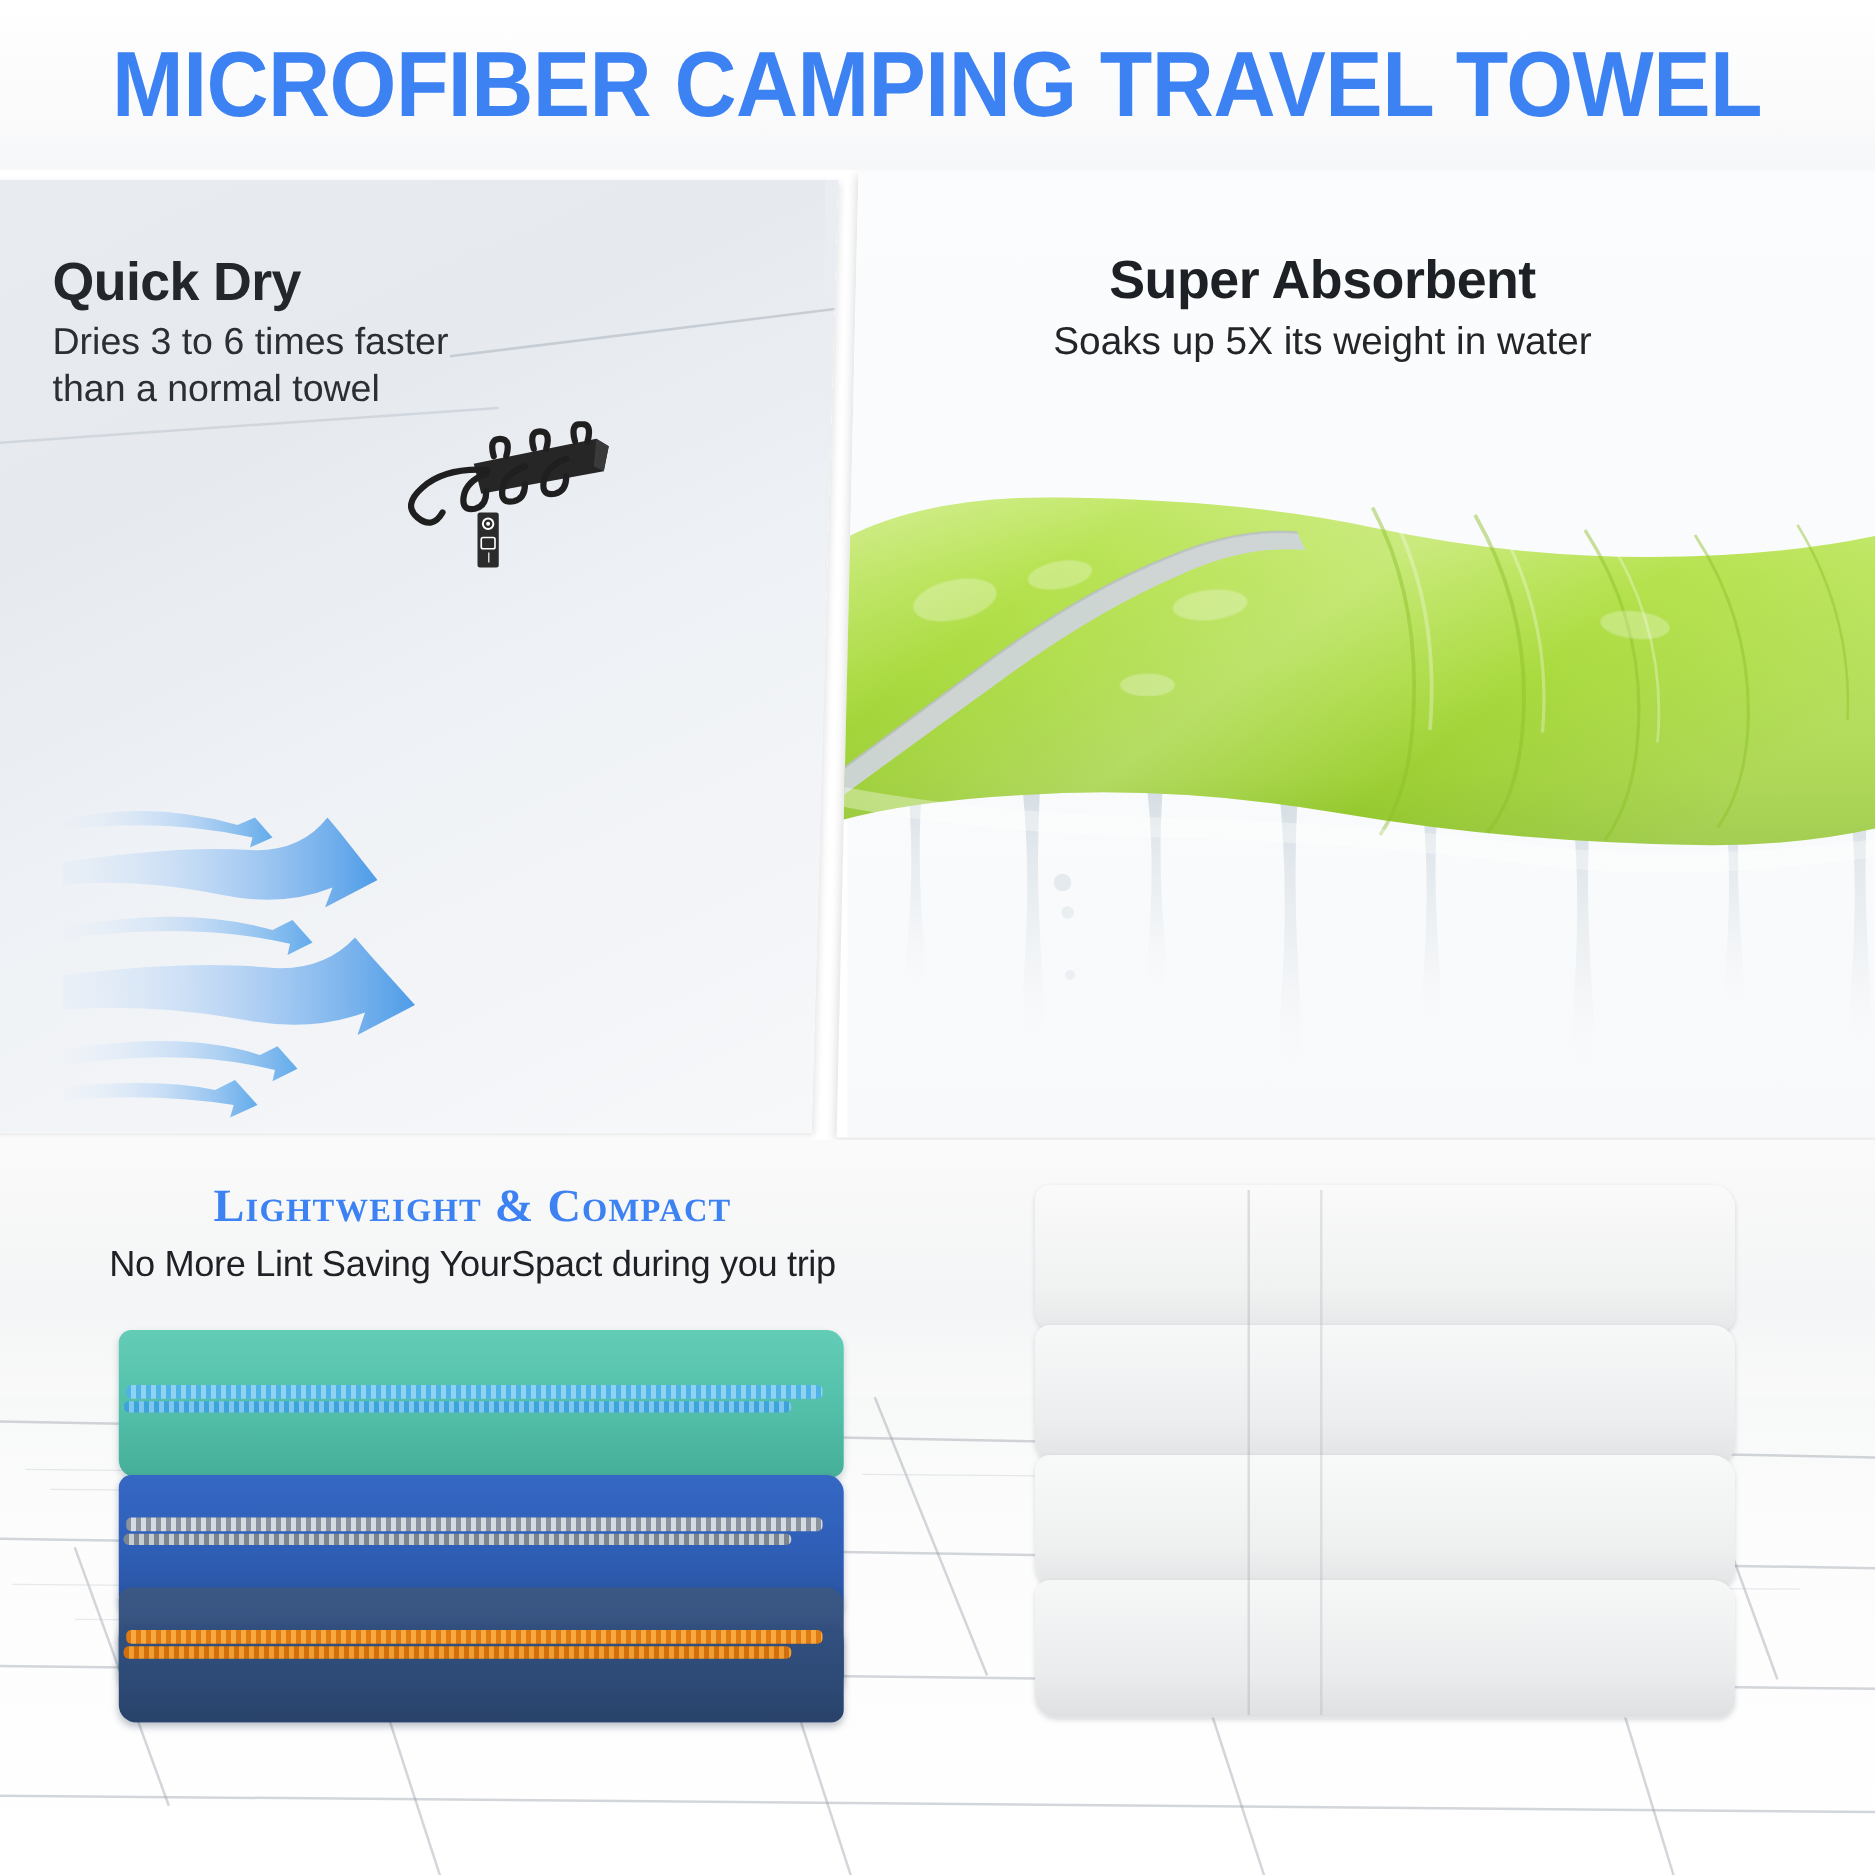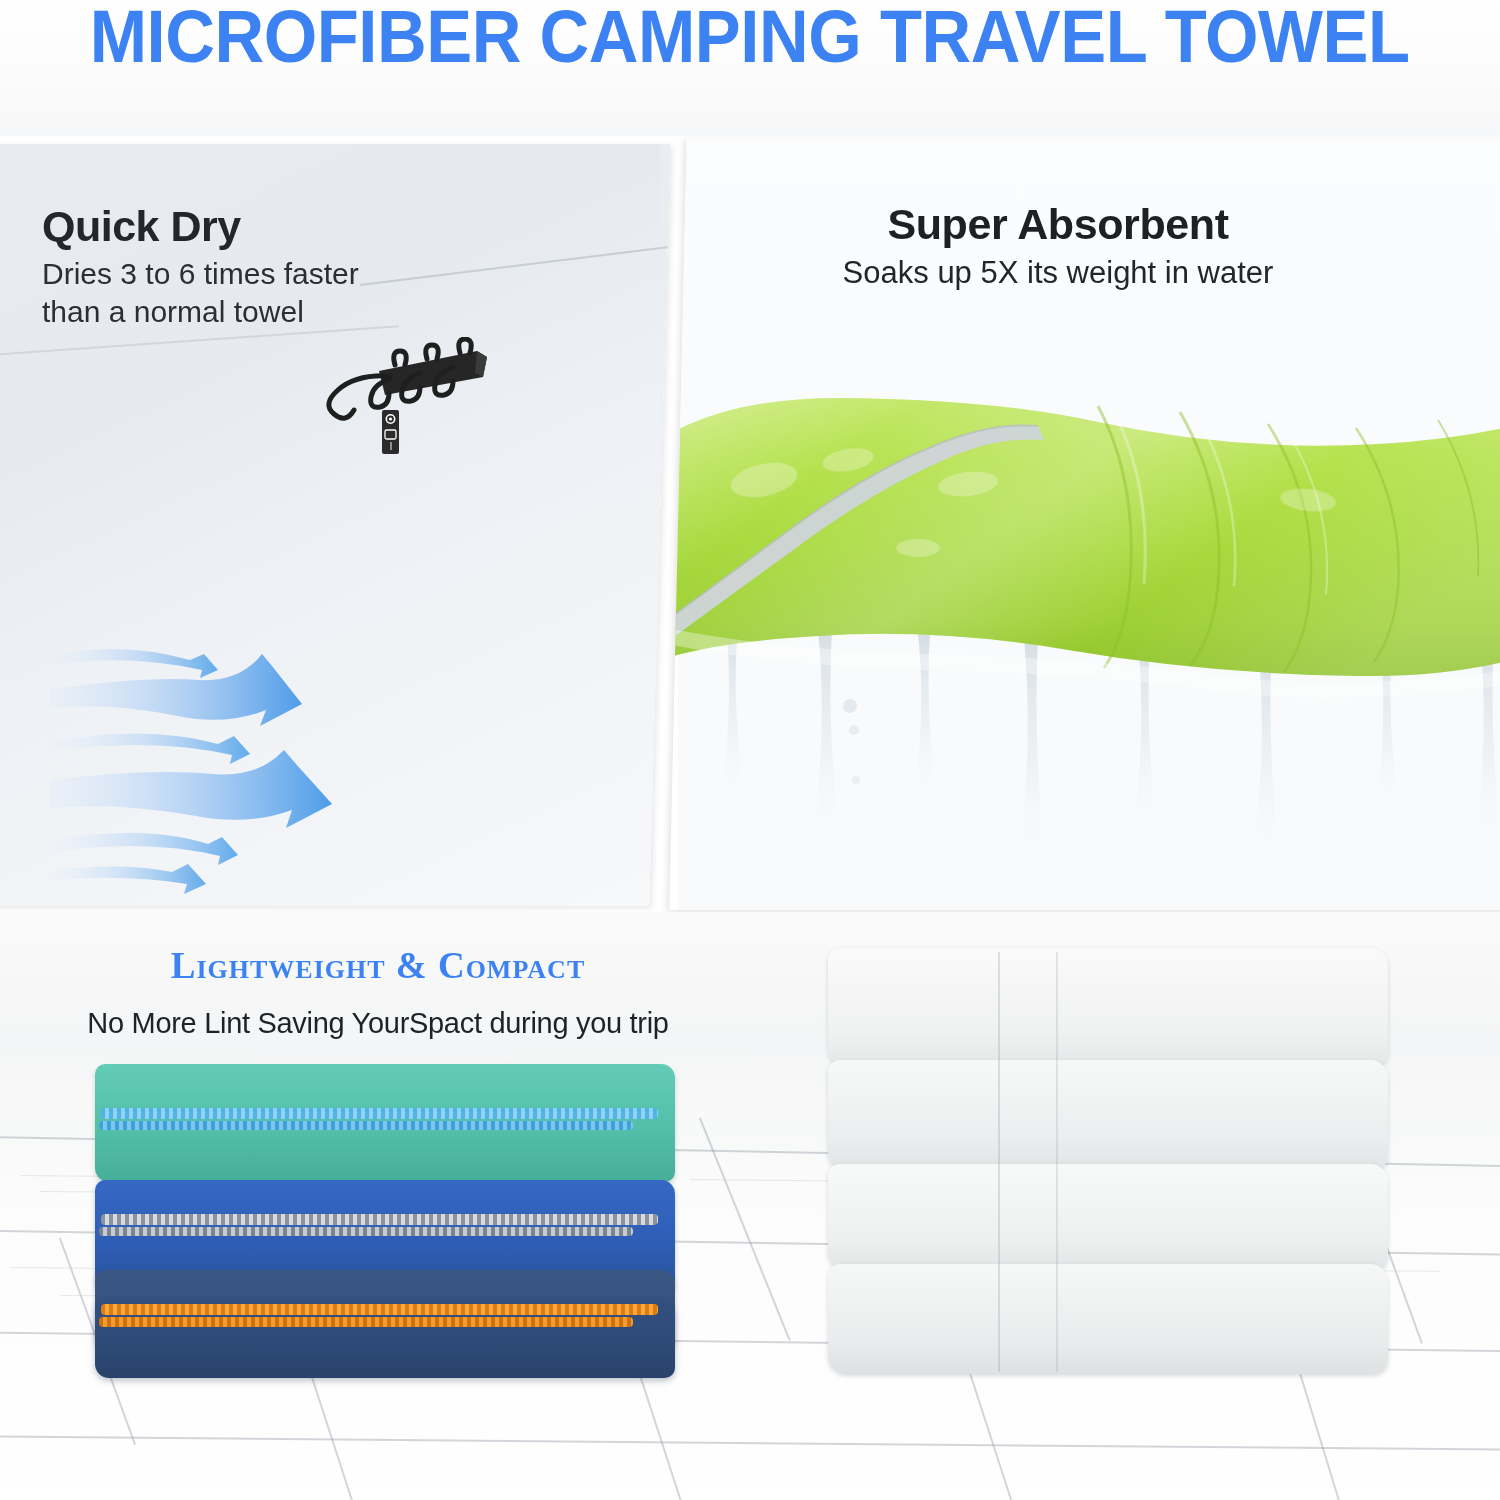--- a/index.html
+++ b/index.html
@@ -7,21 +7,21 @@
   body {
     font-family:"Liberation Sans", sans-serif;
     background:#fdfdfd;
     position:relative;
   }
 
   
   #title-bar{
     position:absolute; left:0; top:0; width:1500px; height:136px;
     background:linear-gradient(180deg,#ffffff 0%,#fbfbfc 60%,#f6f7f8 100%);
-    display:flex; align-items:flex-start; justify-content:center;
+    display:flex; align-items:center; justify-content:center;
   }
   #page-title{
     font-family:"Liberation Sans Narrow","Liberation Sans",sans-serif;
     font-weight:bold;
     font-size:74px;
     letter-spacing:-0.5px;
     color:#3c82f3;
     transform:scaleX(0.93);
     white-space:nowrap;
     line-height:1;
@@ -102,21 +102,21 @@
 
   #lw-text{ position:absolute; left:48px; top:32px; width:660px; text-align:center; }
   #lw-heading{
     font-family:"Liberation Serif", serif;
     font-weight:bold;
     font-size:37px;
     color:#3c82f3;
     font-variant:small-caps;
     letter-spacing:1px;
   }
-  #lw-sub{ font-size:29px; color:#1e2125; margin-top:20px; letter-spacing:-0.3px;
+  #lw-sub{ font-size:29px; color:#1e2125; margin-top:9px; letter-spacing:-0.3px;
            font-family:"Liberation Sans", sans-serif; }
 
   
   #stack-color{ position:absolute; left:95px; top:152px; width:580px; height:310px; }
   .tw{ position:absolute; left:0; width:100%; border-radius:10px 14px 10px 14px; }
   .trim{ position:absolute; border-radius:4px; }
 
   
   #stack-white{ position:absolute; left:828px; top:36px; width:560px; height:430px; }
   .wt{ position:absolute; left:0; width:100%; border-radius:12px 18px 14px 18px;

